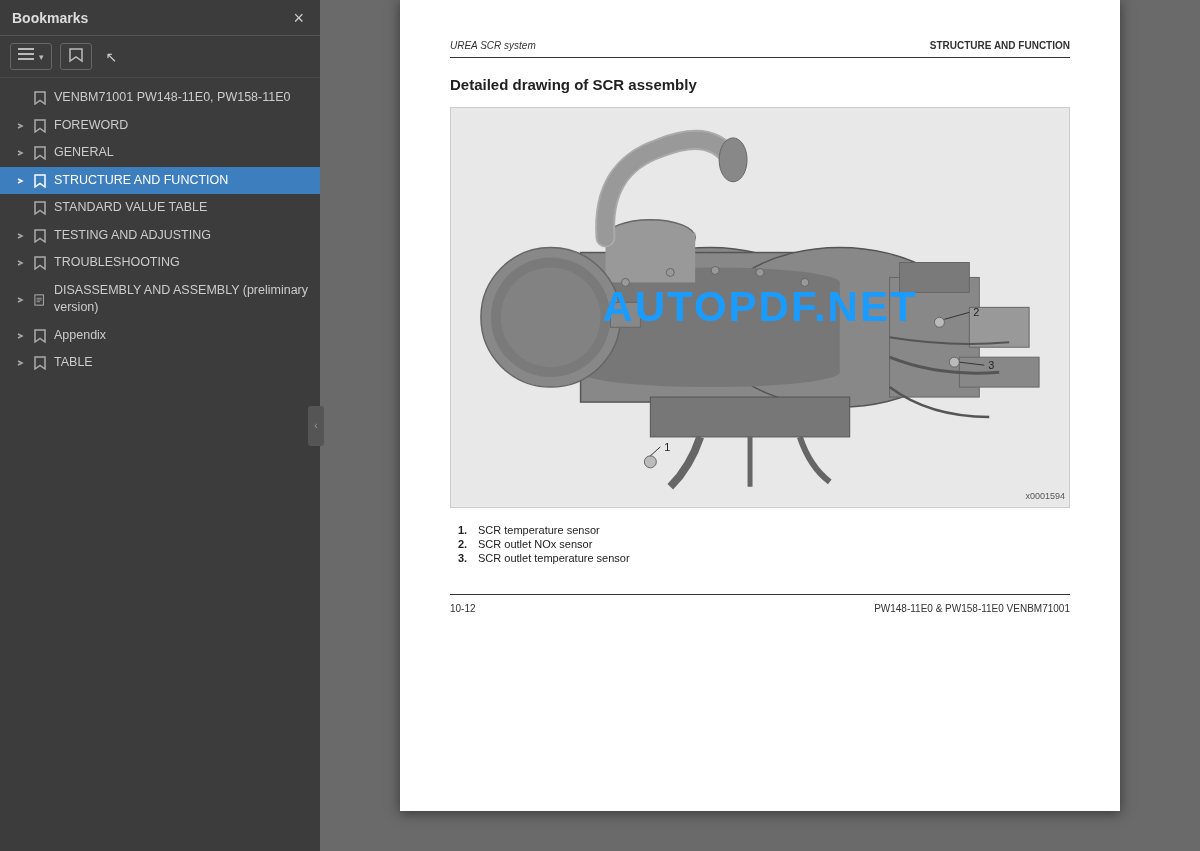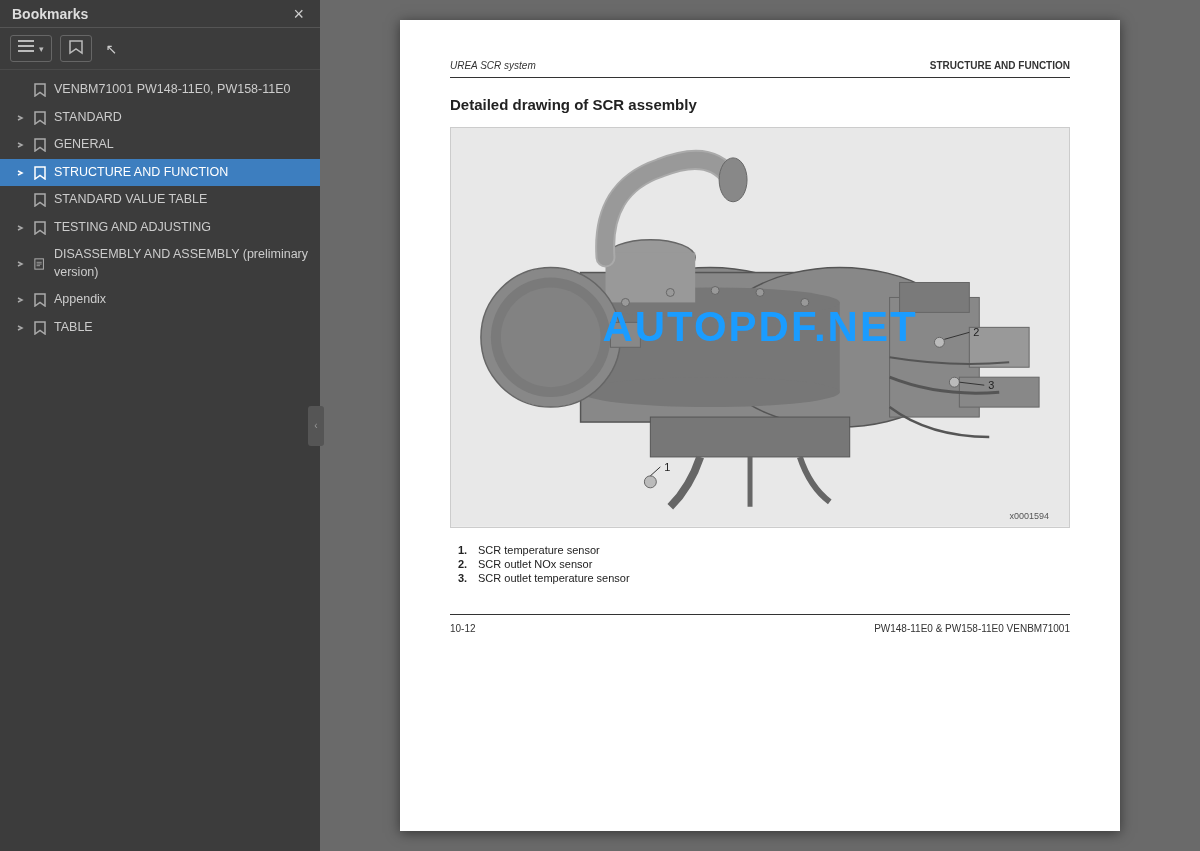--- a/index.html
+++ b/index.html
@@ -23,21 +23,21 @@
       flex-direction: column;
       position: relative;
     }
 
     .sidebar-header {
       display: flex;
       align-items: center;
       justify-content: space-between;
       padding: 8px 12px;
       border-bottom: 1px solid #555;
-      height: 28px;
+      height: 36px;
     }
 
     .sidebar-title {
       color: #ddd;
       font-size: 14px;
       font-weight: 600;
     }
 
     .close-btn {
       color: #aaa;
@@ -159,21 +159,20 @@
       transform: translateY(-50%);
     }
 
     
     .main-content {
       flex: 1;
       background: #6a6a6a;
       display: flex;
       align-items: flex-start;
       justify-content: center;
-      padding: 20px;
       overflow: auto;
     }
 
     .page-container {
       width: 720px;
       min-height: 811px;
       background: #fff;
       box-shadow: 0 2px 12px rgba(0,0,0,0.5);
       padding: 40px 50px;
       position: relative;
@@ -236,21 +235,21 @@
       color: #1a9cff;
       white-space: nowrap;
       pointer-events: none;
       letter-spacing: 2px;
       z-index: 10;
     }
 
     .diagram-code {
       position: absolute;
       bottom: 6px;
-      right: 20px;
+      right: 4px;
       font-size: 9px;
       color: #555;
     }
 
     .legend-list {
       margin-top: 10px;
       padding-left: 8px;
     }
 
     .legend-item {
@@ -333,21 +332,21 @@
         <span class="expand-arrow">
           <svg width="8" height="8" viewBox="0 0 8 8">
             <path d="M2 2 L6 4 L2 6" fill="none" stroke="#aaa" stroke-width="1.5"></path>
           </svg>
         </span>
         <span class="bookmark-icon">
           <svg width="12" height="14" viewBox="0 0 12 14">
       <path d="M1 1 L11 1 L11 13 L6 9.5 L1 13 Z" fill="none" stroke="#aaa" stroke-width="1.5"></path>
     </svg>
         </span>
-        <span class="bookmark-label">STANDARD</span>
+        <span class="bookmark-label">FOREWORD</span>
       </div>
       <div class="bookmark-item">
         <span class="expand-arrow">
           <svg width="8" height="8" viewBox="0 0 8 8">
             <path d="M2 2 L6 4 L2 6" fill="none" stroke="#aaa" stroke-width="1.5"></path>
           </svg>
         </span>
         <span class="bookmark-icon">
           <svg width="12" height="14" viewBox="0 0 12 14">
       <path d="M1 1 L11 1 L11 13 L6 9.5 L1 13 Z" fill="none" stroke="#aaa" stroke-width="1.5"></path>
@@ -382,20 +381,33 @@
           <svg width="8" height="8" viewBox="0 0 8 8">
             <path d="M2 2 L6 4 L2 6" fill="none" stroke="#aaa" stroke-width="1.5"></path>
           </svg>
         </span>
         <span class="bookmark-icon">
           <svg width="12" height="14" viewBox="0 0 12 14">
       <path d="M1 1 L11 1 L11 13 L6 9.5 L1 13 Z" fill="none" stroke="#aaa" stroke-width="1.5"></path>
     </svg>
         </span>
         <span class="bookmark-label">TESTING AND ADJUSTING</span>
+      </div>
+      <div class="bookmark-item">
+        <span class="expand-arrow">
+          <svg width="8" height="8" viewBox="0 0 8 8">
+            <path d="M2 2 L6 4 L2 6" fill="none" stroke="#aaa" stroke-width="1.5"></path>
+          </svg>
+        </span>
+        <span class="bookmark-icon">
+          <svg width="12" height="14" viewBox="0 0 12 14">
+      <path d="M1 1 L11 1 L11 13 L6 9.5 L1 13 Z" fill="none" stroke="#aaa" stroke-width="1.5"></path>
+    </svg>
+        </span>
+        <span class="bookmark-label">TROUBLESHOOTING</span>
       </div>
       <div class="bookmark-item">
         <span class="expand-arrow">
           <svg width="8" height="8" viewBox="0 0 8 8">
             <path d="M2 2 L6 4 L2 6" fill="none" stroke="#aaa" stroke-width="1.5"></path>
           </svg>
         </span>
         <span class="bookmark-icon">
           <svg width="14" height="14" viewBox="0 0 14 14">
       <rect x="1" y="1" width="10" height="12" fill="none" stroke="#aaa" stroke-width="1.2"></rect>

